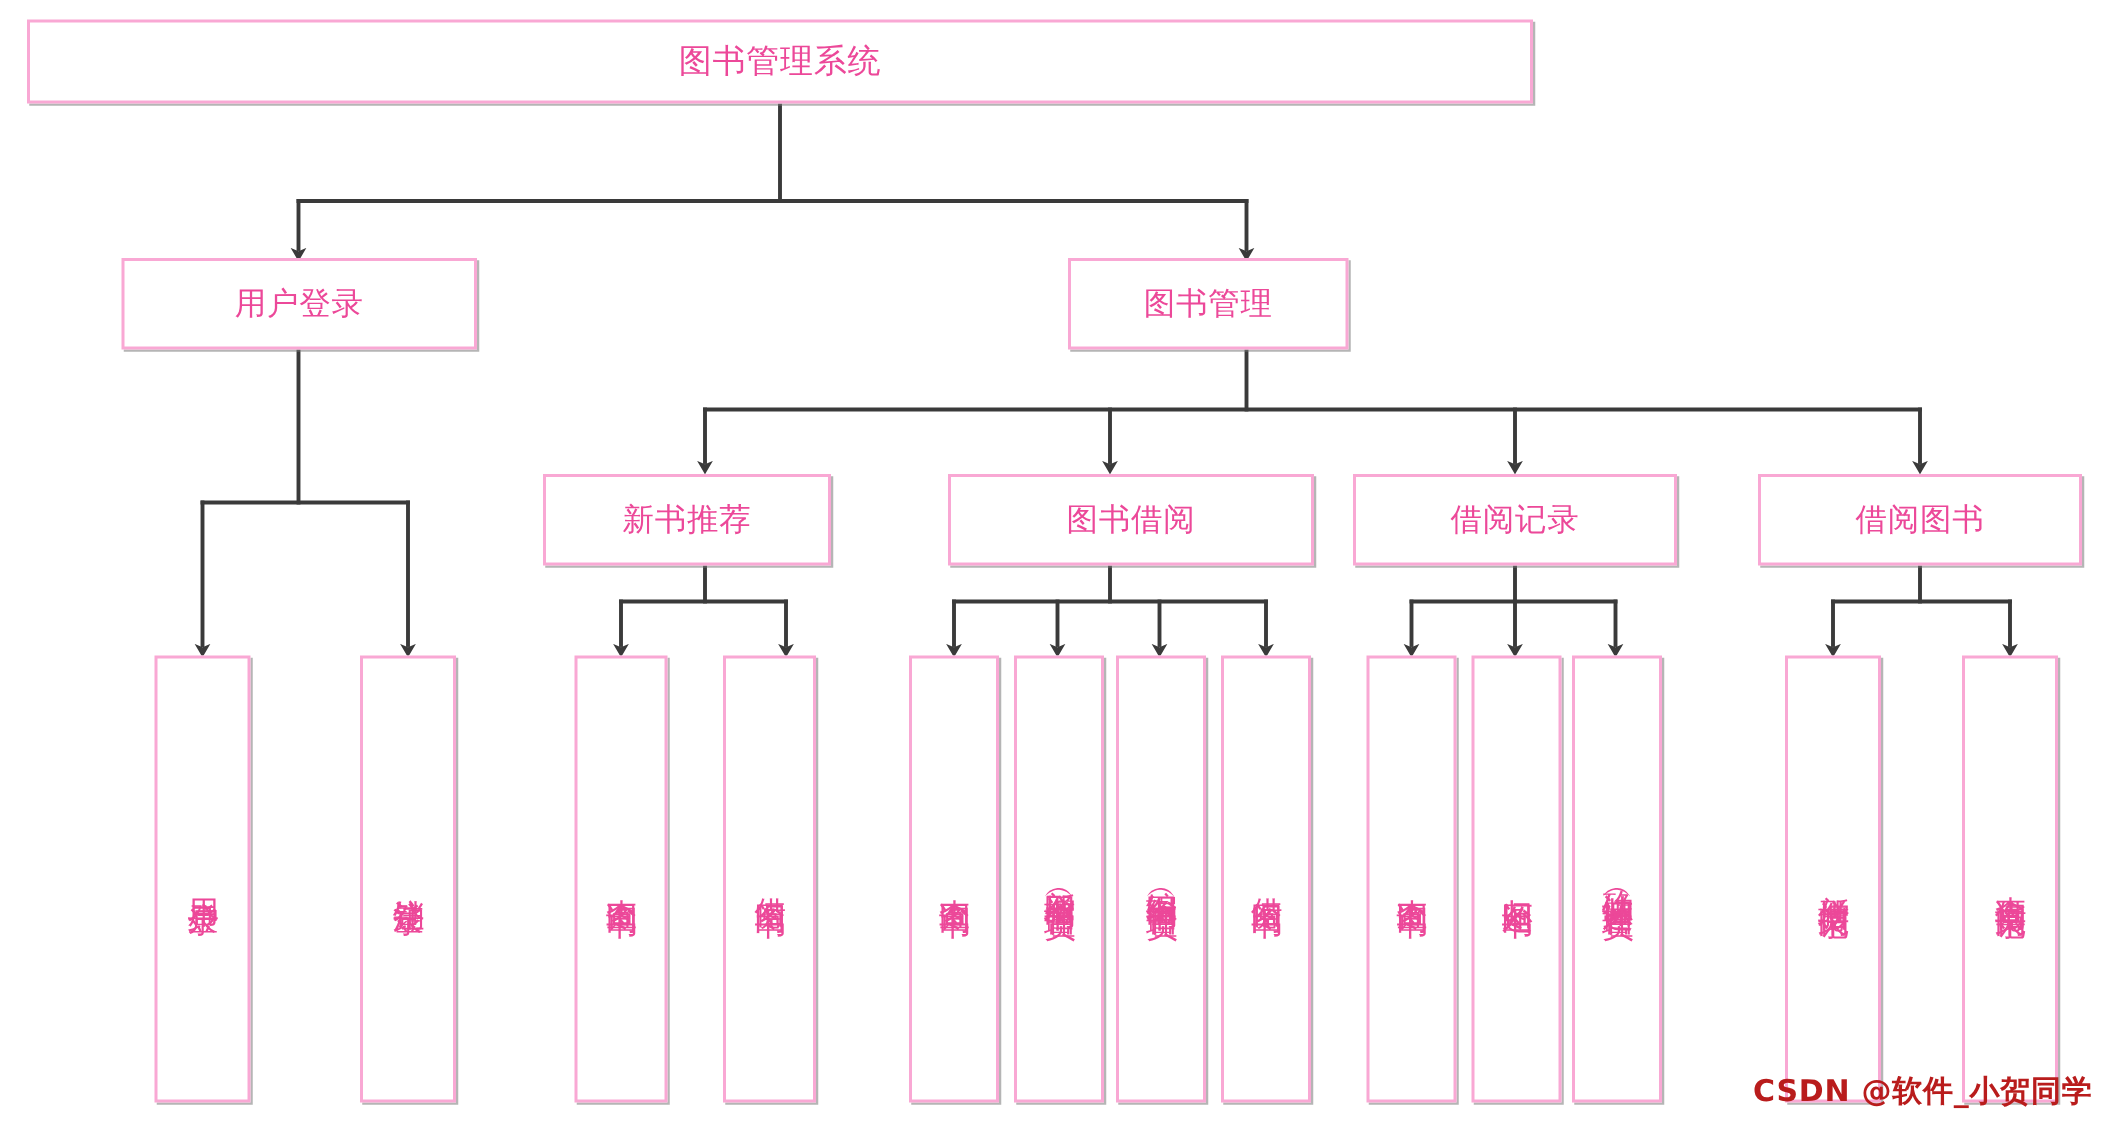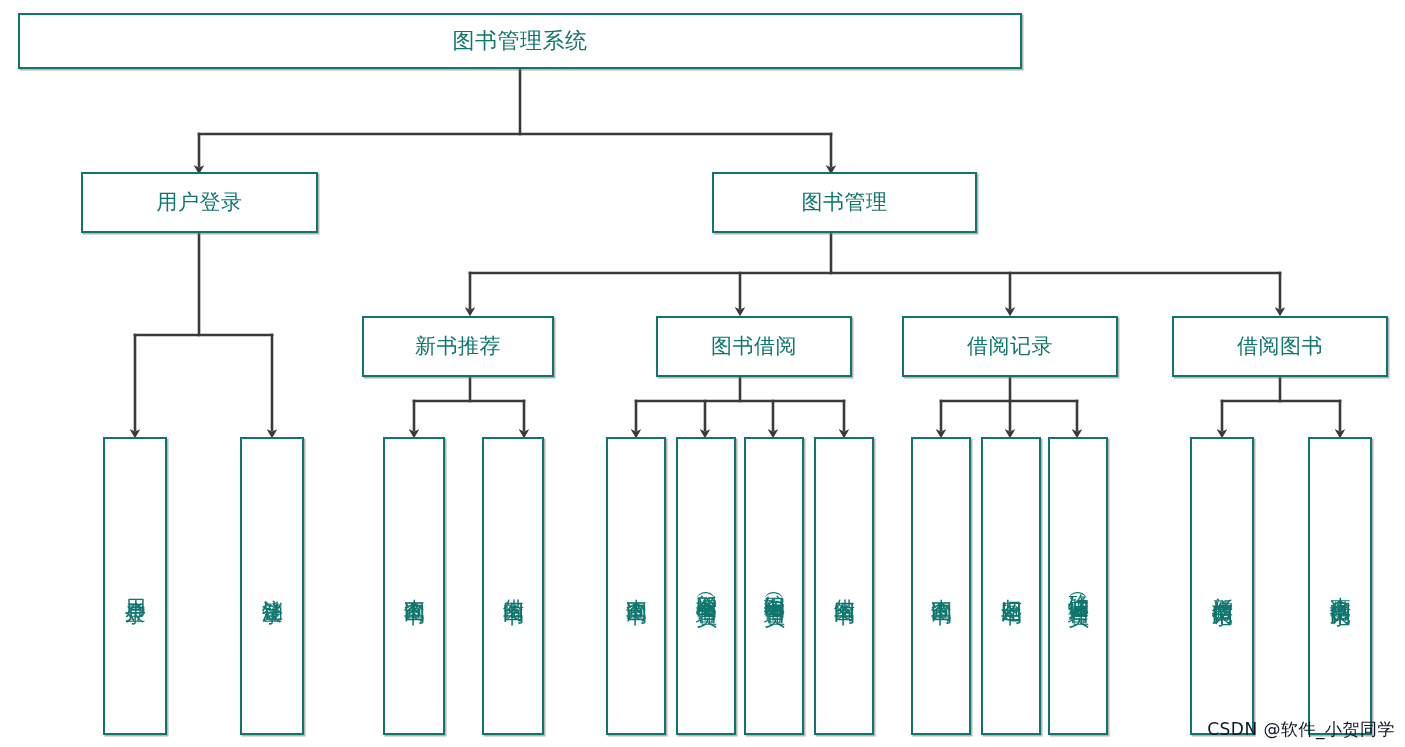--- a/index.html
+++ b/index.html
@@ -23,26 +23,26 @@
     left: 0;
     top: 0;
     width: 1405px;
     height: 747px;
     pointer-events: none;
   }
   .node {
     position: absolute;
     box-sizing: border-box;
     background: #ffffff;
-    border: 2px solid #0f766e;
+    border: 2px solid #f9a8d4;
     box-shadow: 1.5px 1.5px 0 0 rgba(120,120,120,0.55);
     display: flex;
     align-items: center;
     justify-content: center;
-    color: #0f766e;
+    color: #ec4899;
     font-family: Liberation Serif, serif;
   }
   .node .label {
     display: block;
     text-align: center;
     line-height: 1.04;
     letter-spacing: 0.5px;
   }
   
   .node.horiz .label {
@@ -66,25 +66,26 @@
     max-height: 252px;
     white-space: nowrap;
   }
   .node.vert.tall .label {
     max-height: 268px;
   }
   #watermark {
     position: absolute;
     right: 10px;
     bottom: 6px;
-    font-size: 17px;
-    color: #0f172a;
+    font-size: 20px;
+    color: #b91c1c;
     letter-spacing: 0.5px;
     white-space: nowrap;
     user-select: none;
+    font-weight: bold;
   }
 </style>
 </head>
 <body>
 
 <div id="diagram-root">
 
   <svg id="edge-layer" viewBox="0 0 1405 747" width="1405" height="747" xmlns="http://www.w3.org/2000/svg">
     <defs>
       <marker id="arrow" viewBox="0 0 12 14" refX="1" refY="7" markerWidth="9" markerHeight="11" orient="auto-start-reverse" markerUnits="userSpaceOnUse">
@@ -135,28 +136,28 @@
     </g>
   </svg>
 
   <div class="node horiz root" style="left:18px; top:13px; width:1004px; height:56px;">
     <span class="label">图书管理系统</span>
   </div>
 
   <div class="node horiz" style="left:81px; top:172px; width:237px; height:61px;">
     <span class="label">用户登录</span>
   </div>
-  <div class="node horiz" style="left:712px; top:172px; width:265px; height:61px;">
+  <div class="node horiz" style="left:712px; top:172px; width:187px; height:61px;">
     <span class="label">图书管理</span>
   </div>
 
   <div class="node horiz" style="left:362px; top:316px; width:192px; height:61px;">
     <span class="label">新书推荐</span>
   </div>
-  <div class="node horiz" style="left:656px; top:316px; width:196px; height:61px;align-items:center;">
+  <div class="node horiz" style="left:632px; top:316px; width:244px; height:61px;align-items:center;">
     <span class="label">图书借阅</span>
   </div>
   <div class="node horiz" style="left:902px; top:316px; width:216px; height:61px;">
     <span class="label">借阅记录</span>
   </div>
   <div class="node horiz" style="left:1172px; top:316px; width:216px; height:61px;">
     <span class="label">借阅图书</span>
   </div>
 
   <div class="node vert" style="left:103px; top:437px; width:64px; height:298px;">

